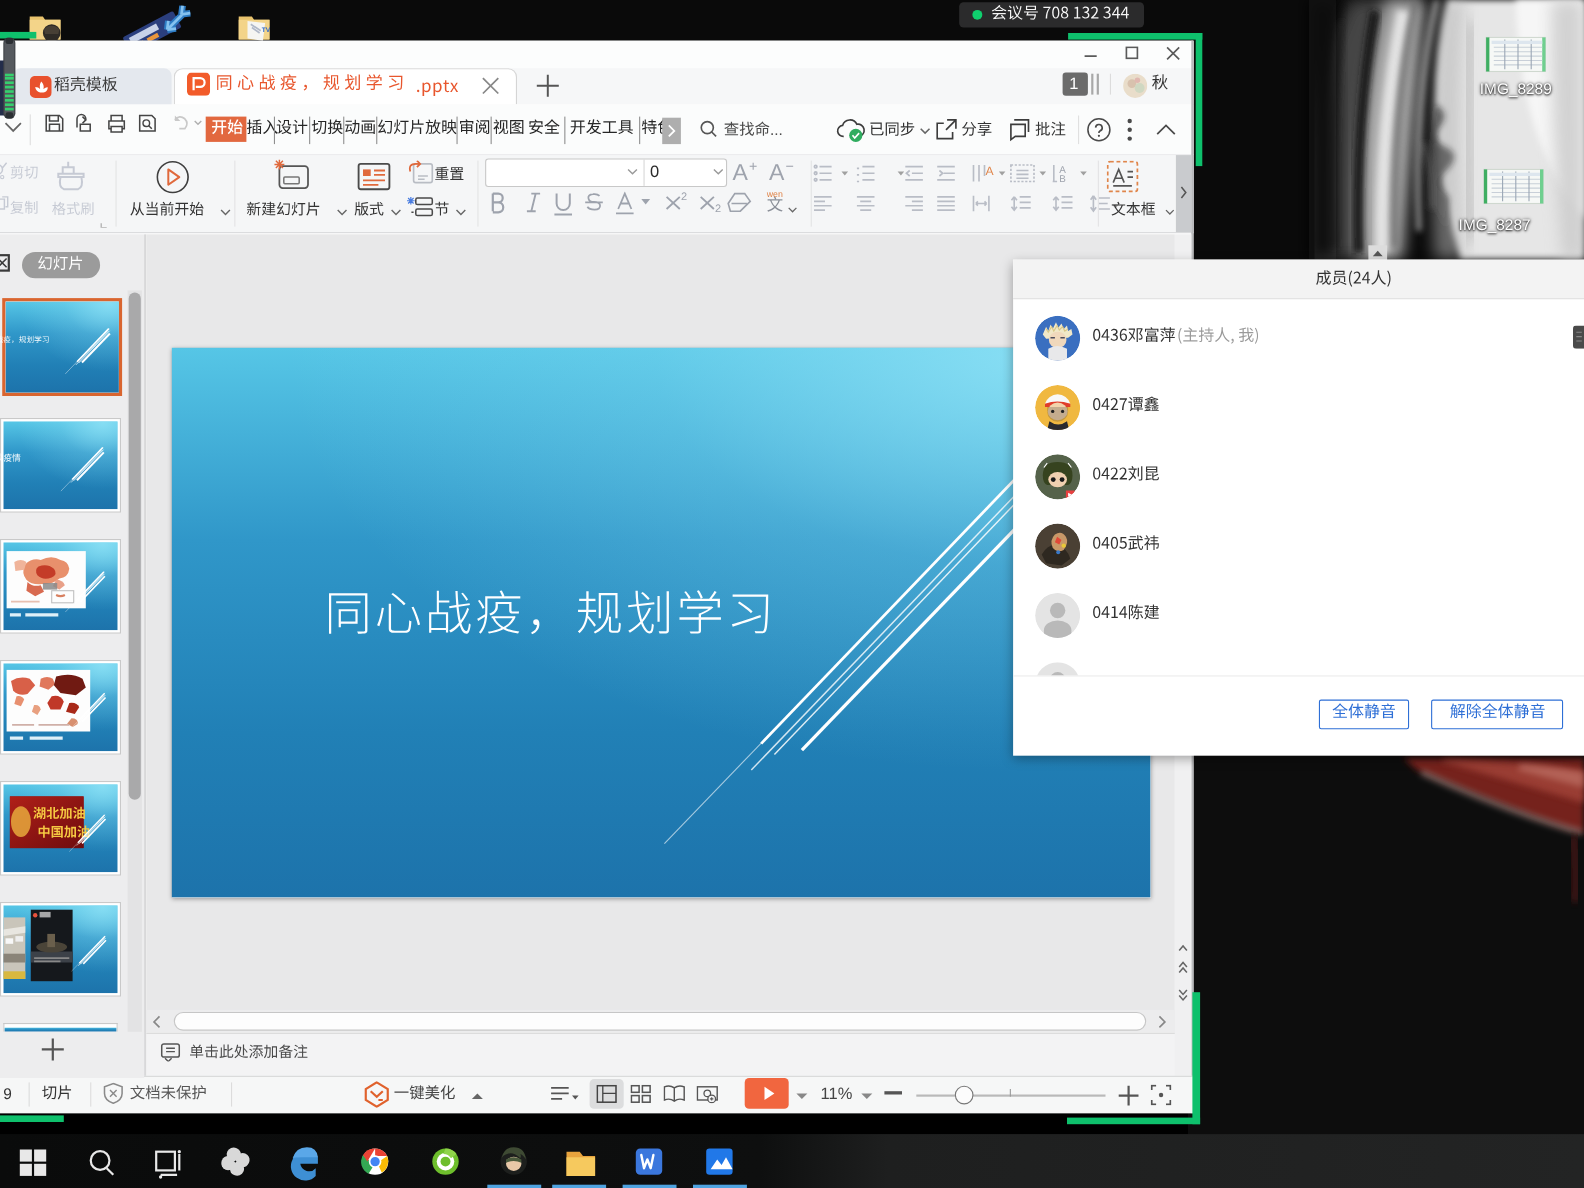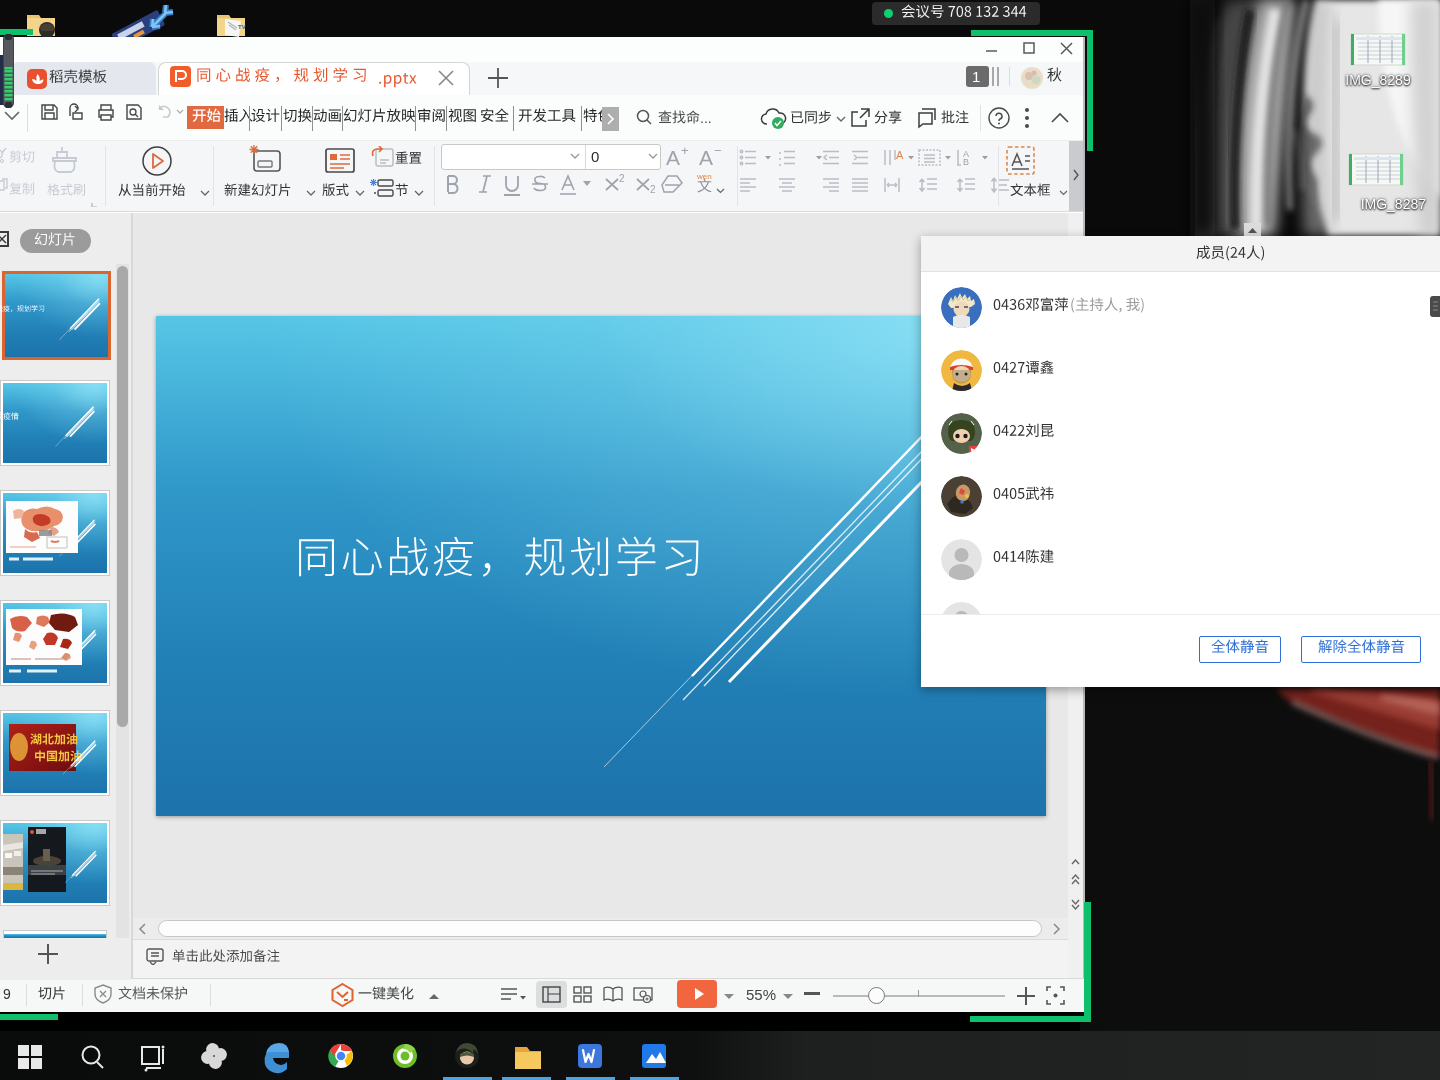--- a/index.html
+++ b/index.html
@@ -80,21 +80,21 @@
           <rect x="1" y="1" width="3" height="31" fill="#3fae62"></rect>
           <rect x="52" y="1" width="3" height="31" fill="#6fcf8f"></rect>
           <g stroke="#c8cfd8" stroke-width="1">
             <path d="M8,6 h44 M8,10 h44 M8,14 h44 M8,18 h44 M8,22 h44 M8,26 h44"></path>
           </g>
           <g stroke="#9aa6b5" stroke-width="1">
         <path d="M18,3 v27 M30,3 v27 M42,3 v27"></path>
       </g>
           <rect x="6" y="4" width="46" height="3" fill="#dde6ee"></rect>
         </svg>
-    <div style="position:absolute;left:1326px;top:196px;font:14px 'Liberation Sans',sans-serif;color:#fff;white-space:nowrap;width:100px;text-align:right;text-shadow:0 1px 2px rgba(0,0,0,0.9),0 0 3px rgba(0,0,0,0.8)">IMG_8287</div>
+    <div style="position:absolute;left:1326px;top:196px;font:14px 'Liberation Sans',sans-serif;color:#fff;white-space:nowrap;width:100px;text-align:left;text-shadow:0 1px 2px rgba(0,0,0,0.9),0 0 3px rgba(0,0,0,0.8)">IMG_8287</div>
     <div style="position:absolute;left:0px;top:37px;width:1085px;height:975px;background:#fff"></div>
     <div style="position:absolute;left:0px;top:37px;width:1085px;height:25px;background:#fcfdfd"></div>
     <svg style="position:absolute;left:980px;top:42px;" width="100" height="14" viewBox="0 0 100 14">
       <path d="M6,9 h11" stroke="#5a5a5a" stroke-width="1.5"></path>
       <rect x="44" y="1" width="10" height="10" stroke="#5a5a5a" stroke-width="1.5" fill="none"></rect>
       <path d="M81,1 l11,11 m0,-11 l-11,11" stroke="#5a5a5a" stroke-width="1.5"></path>
     </svg>
     <div style="position:absolute;left:0px;top:62px;width:1085px;height:33px;background:#f6f7f8"></div>
     <div style="position:absolute;left:12px;top:62px;width:144px;height:33px;background:#e4e8ee;border-radius:7px 7px 0 0"></div>
     <svg style="position:absolute;left:27px;top:69px;" width="20" height="20" viewBox="0 0 20 20">
@@ -784,21 +784,21 @@
       <circle cx="14" cy="13" r="3.5" fill="#f3f3f4" stroke="#555" stroke-width="1.2"></circle>
       <path d="M14,11.5 v3 M12.5,13 h3" stroke="#555" stroke-width="1"></path>
     </svg>
     <div style="position:absolute;left:677px;top:980px;width:40px;height:28px;background:#f1663f;border-radius:4px"></div>
     <svg style="position:absolute;left:692px;top:987px;" width="14" height="14" viewBox="0 0 14 14">
       <path d="M3,1 l9,6 -9,6 z" fill="#fff"></path>
     </svg>
     <svg style="position:absolute;left:723px;top:992px;" width="12" height="9" viewBox="0 0 12 9">
       <path d="M1,2 l5,5 5,-5 z" fill="#888"></path>
     </svg>
-    <div style="position:absolute;left:746px;top:986px;font:15px 'Liberation Sans',sans-serif;color:#444;white-space:nowrap;">55%</div>
+    <div style="position:absolute;left:746px;top:986px;font:15px 'Liberation Sans',sans-serif;color:#444;white-space:nowrap;">11%</div>
     <svg style="position:absolute;left:782px;top:992px;" width="12" height="9" viewBox="0 0 12 9">
       <path d="M1,2 l5,5 5,-5 z" fill="#888"></path>
     </svg>
     <div style="position:absolute;left:804px;top:992px;width:16px;height:3px;background:#555"></div>
     <div style="position:absolute;left:833px;top:995px;width:172px;height:2px;background:#b9b9b9"></div>
     <div style="position:absolute;left:918px;top:990px;width:1px;height:7px;background:#999"></div>
     <div style="position:absolute;left:868px;top:987px;width:17px;height:17px;background:#fcfcfc;border:1.5px solid #777;border-radius:50%"></div>
     <svg style="position:absolute;left:1016px;top:986px;" width="20" height="20" viewBox="0 0 20 20">
       <path d="M10,1 v18 M1,10 h18" stroke="#555" stroke-width="2"></path>
     </svg>

